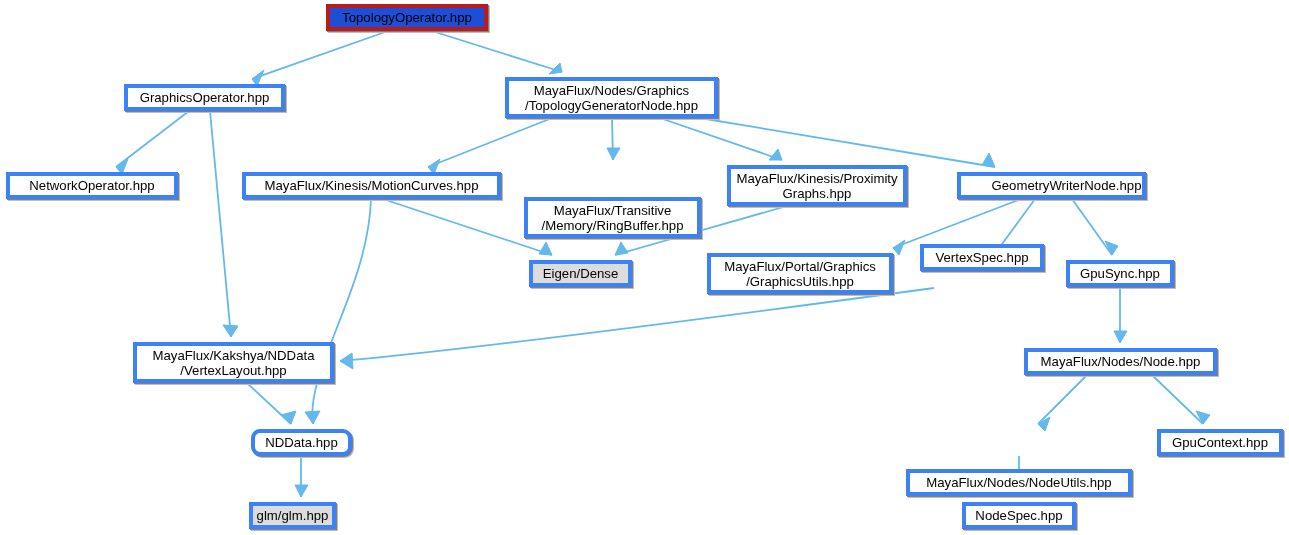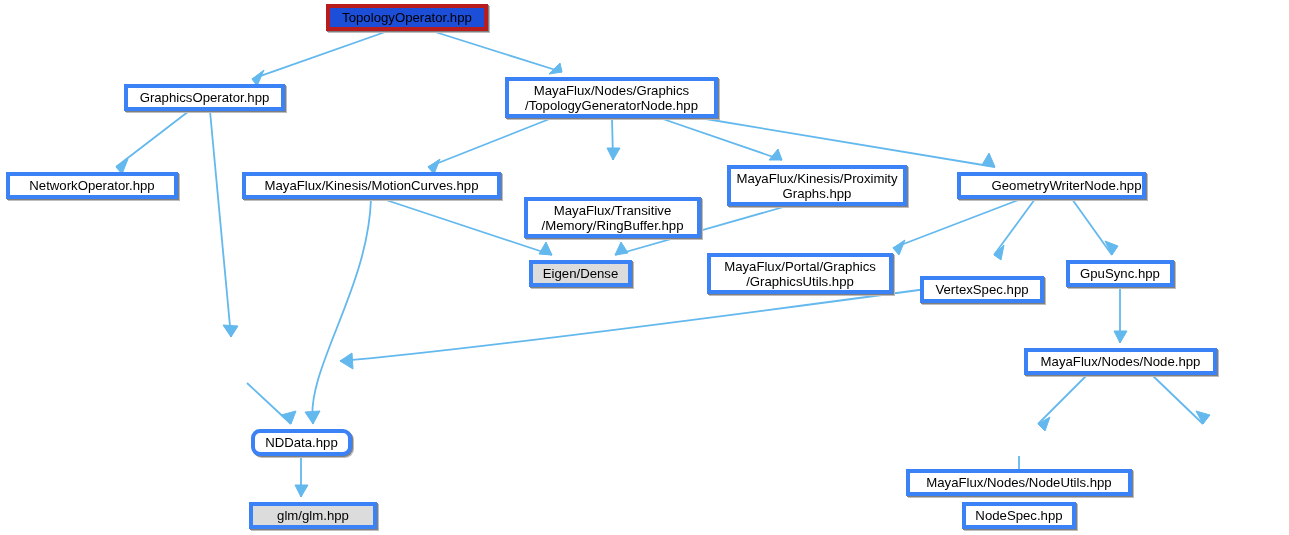--- a/index.html
+++ b/index.html
@@ -128,20 +128,23 @@
     <div class="node" style="left: 6px; top: 172px; width: 172px; height: 27px;"><span>NetworkOperator.hpp</span></div>
     <div class="node" style="left: 242px; top: 172px; width: 259px; height: 27px;"><span>MayaFlux/Kinesis/MotionCurves.hpp</span></div>
     <div class="node" style="left: 524px; top: 165px; width: 177px; height: 41px; margin-top: 32px;"><span>MayaFlux/Transitive
 /Memory/RingBuffer.hpp</span></div>
     <div class="node" style="left: 727px; top: 165px; width: 180px; height: 41px;"><span>MayaFlux/Kinesis/Proximity
 Graphs.hpp</span></div>
     <div class="node" style="left: 957px; top: 172px; width: 189px; height: 27px; padding-left: 30px;"><span>GeometryWriterNode.hpp</span></div>
     <div class="node gray" style="left: 529px; top: 260px; width: 103px; height: 27px;"><span>Eigen/Dense</span></div>
     <div class="node" style="left: 707px; top: 253px; width: 186px; height: 41px;"><span>MayaFlux/Portal/Graphics
 /GraphicsUtils.hpp</span></div>
-    <div class="node" style="left: 920px; top: 276px; width: 124px; height: 27px;"><span>VertexSpec.hpp</span></div>
+    <div class="node" style="left: 920px; top: 244px; width: 124px; height: 27px;"><span>VertexSpec.hpp</span></div>
     <div class="node" style="left: 1066px; top: 260px; width: 108px; height: 27px;"><span>GpuSync.hpp</span></div>
+    <div class="node" style="left: 133px; top: 342px; width: 201px; height: 41px;"><span>MayaFlux/Kakshya/NDData
+/VertexLayout.hpp</span></div>
     <div class="node" style="left: 1024px; top: 348px; width: 193px; height: 27px;"><span>MayaFlux/Nodes/Node.hpp</span></div>
     <div class="node" style="left: 251px; top: 429px; width: 101px; height: 27px; border-radius: 9px;"><span>NDData.hpp</span></div>
     <div class="node" style="left: 906px; top: 429px; width: 226px; height: 27px; margin-top: 40px;"><span>MayaFlux/Nodes/NodeUtils.hpp</span></div>
-    <div class="node gray" style="left: 249px; top: 502px; width: 128px; height: 27px;"><span>glm/glm.hpp</span></div>
+    <div class="node" style="left: 1157px; top: 429px; width: 126px; height: 27px;"><span>GpuContext.hpp</span></div>
+    <div class="node gray" style="left: 249px; top: 502px; width: 87px; height: 27px;"><span>glm/glm.hpp</span></div>
     <div class="node" style="left: 962px; top: 502px; width: 114px; height: 27px;"><span>NodeSpec.hpp</span></div>
   </div>
 
 </body></html>

